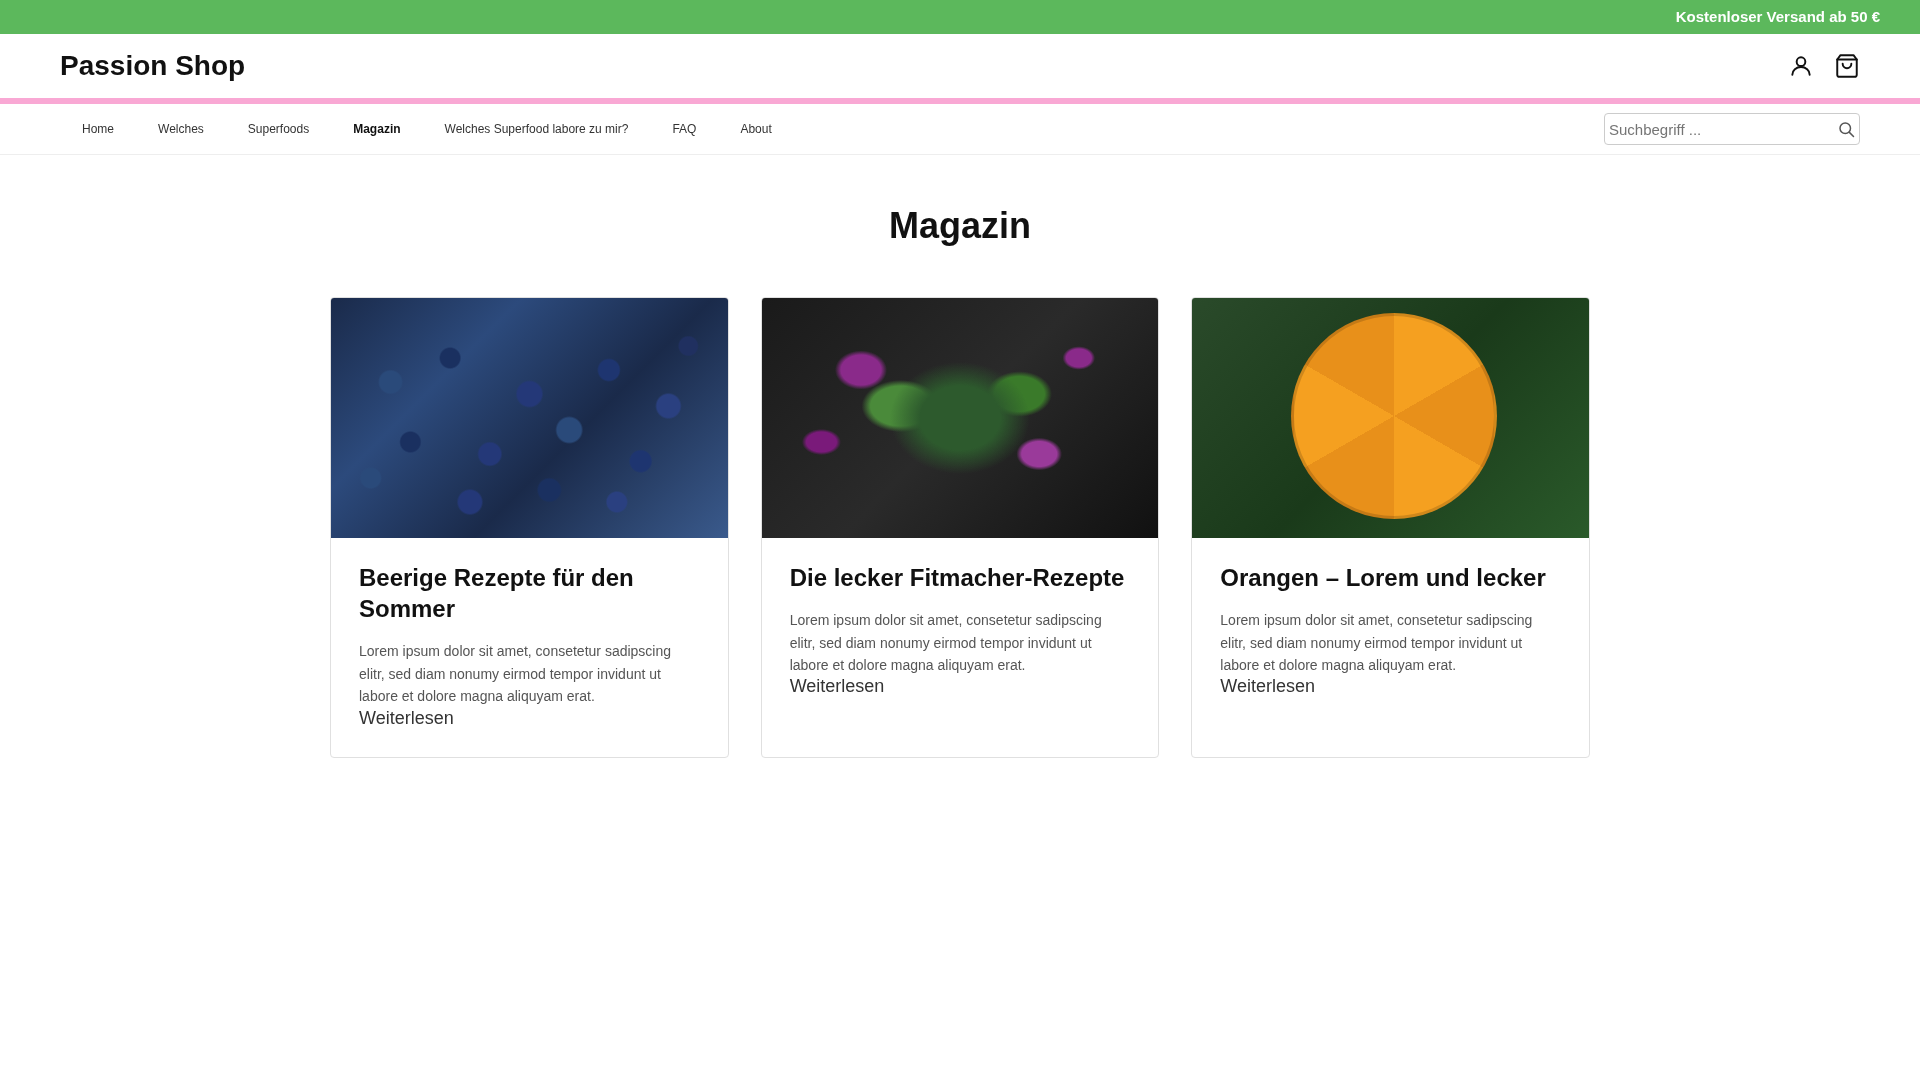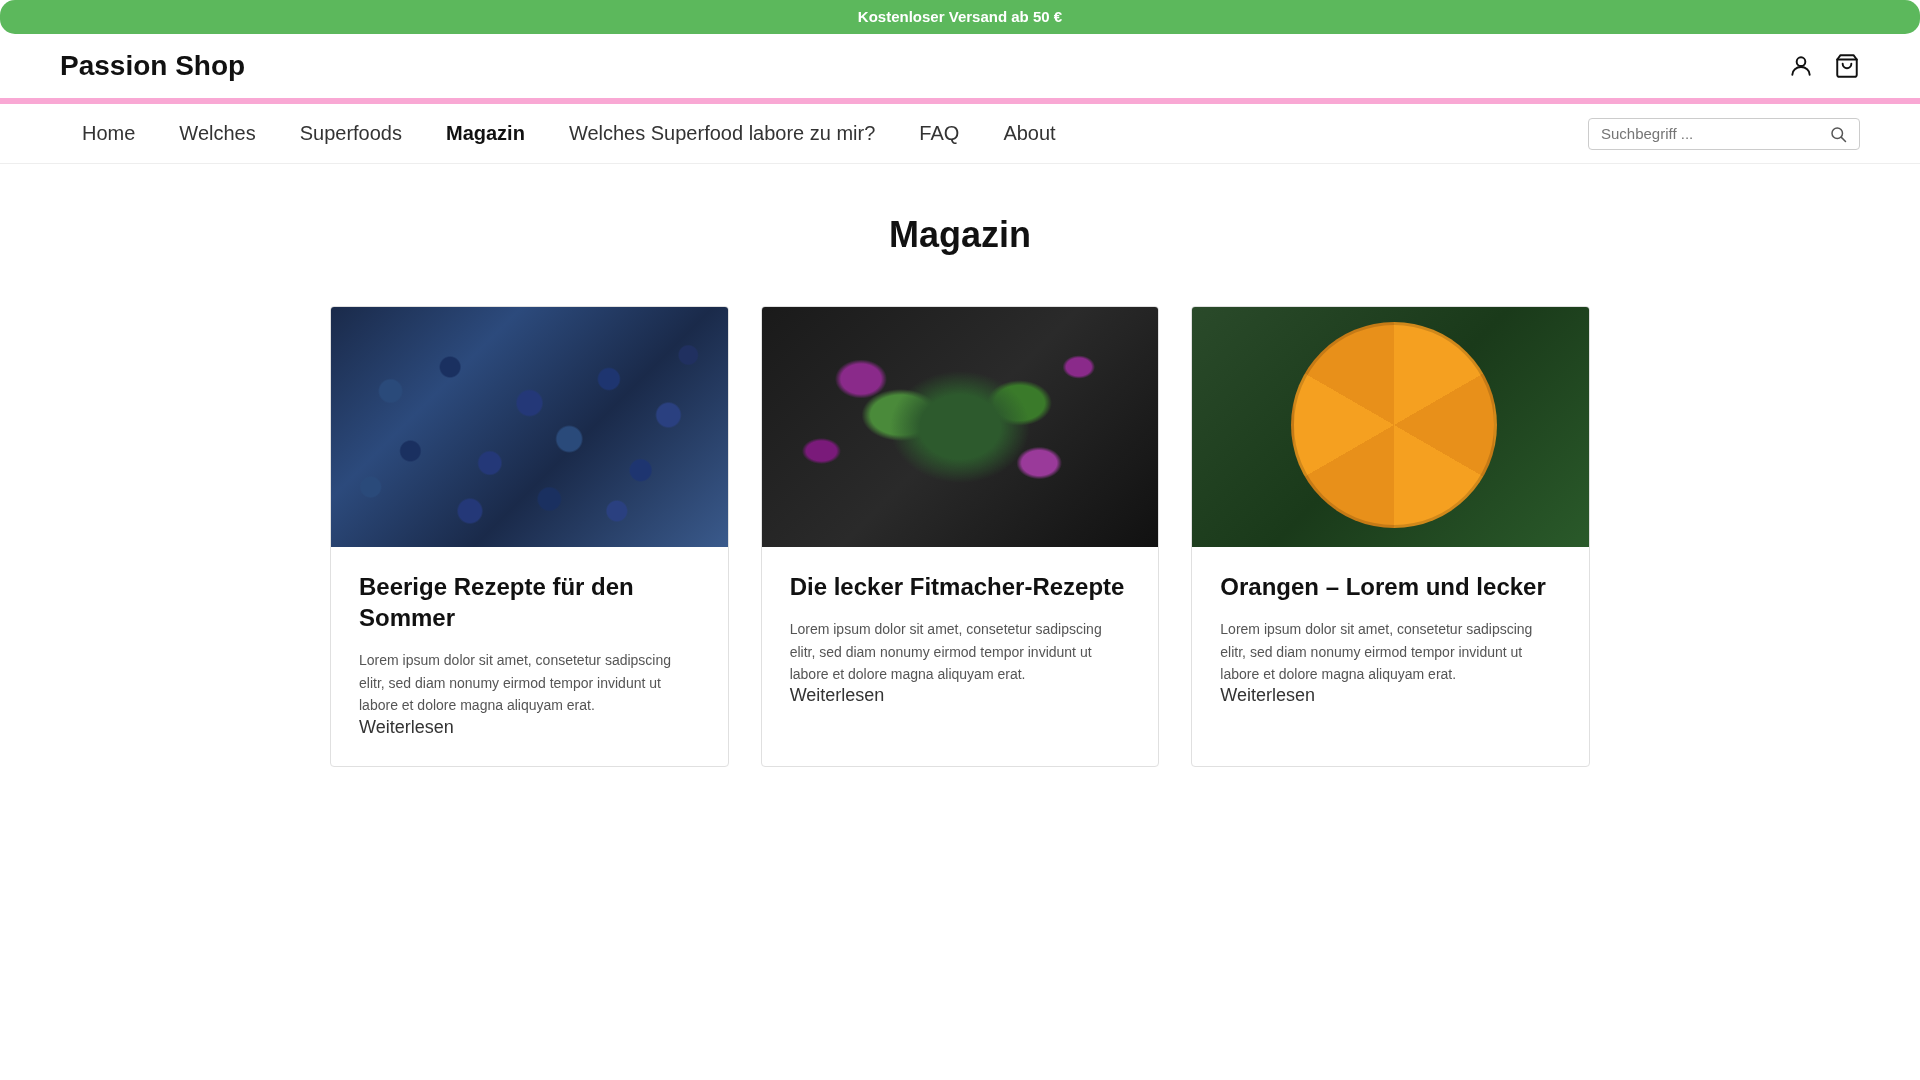--- a/index.html
+++ b/index.html
@@ -1,23 +1,22 @@
 <!DOCTYPE html>
 <html><head>
   <meta charset="utf-8">
   <style>
     * { margin: 0; padding: 0; box-sizing: border-box; }
     body { font-family: -apple-system, BlinkMacSystemFont, 'Segoe UI', Helvetica, Arial, sans-serif; background: #fff; color: #111; }
 
     
     .top-banner {
       background: #5cb85c;
-      text-align: center;
+      text-align: right;
       padding: 8px 40px;
-      border-radius: 15px;
     }
     .top-banner span {
       color: #fff;
       font-size: 15px;
       font-weight: 600;
     }
 
     
     .header {
       display: flex;
@@ -51,37 +50,37 @@
     
     .nav {
       display: flex;
       align-items: center;
       padding: 0 60px;
       border-bottom: 1px solid #eee;
       gap: 0;
     }
     .nav-item {
       padding: 18px 22px;
-      font-size: 20px;
+      font-size: 12px;
       color: #333;
       text-decoration: none;
       cursor: pointer;
       white-space: nowrap;
     }
     .nav-item.active {
       font-weight: 700;
       color: #111;
     }
     .nav-search {
       margin-left: auto;
       display: flex;
       align-items: center;
       border: 1px solid #ccc;
       border-radius: 4px;
-      padding: 6px 12px;
+      padding: 6px 4px;
       gap: 8px;
     }
     .nav-search input {
       border: none;
       outline: none;
       font-size: 15px;
       color: #666;
       width: 220px;
       background: transparent;
     }

